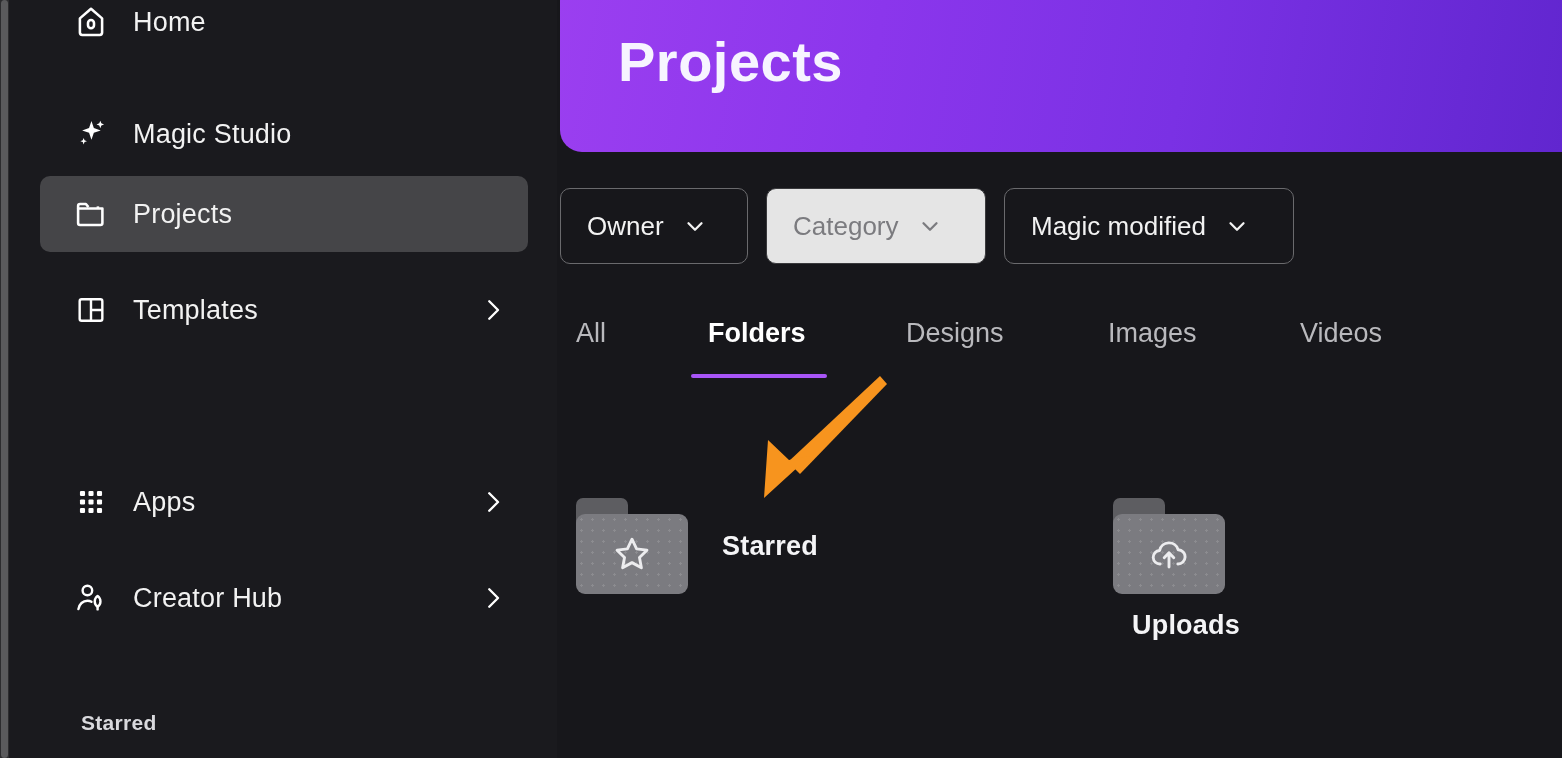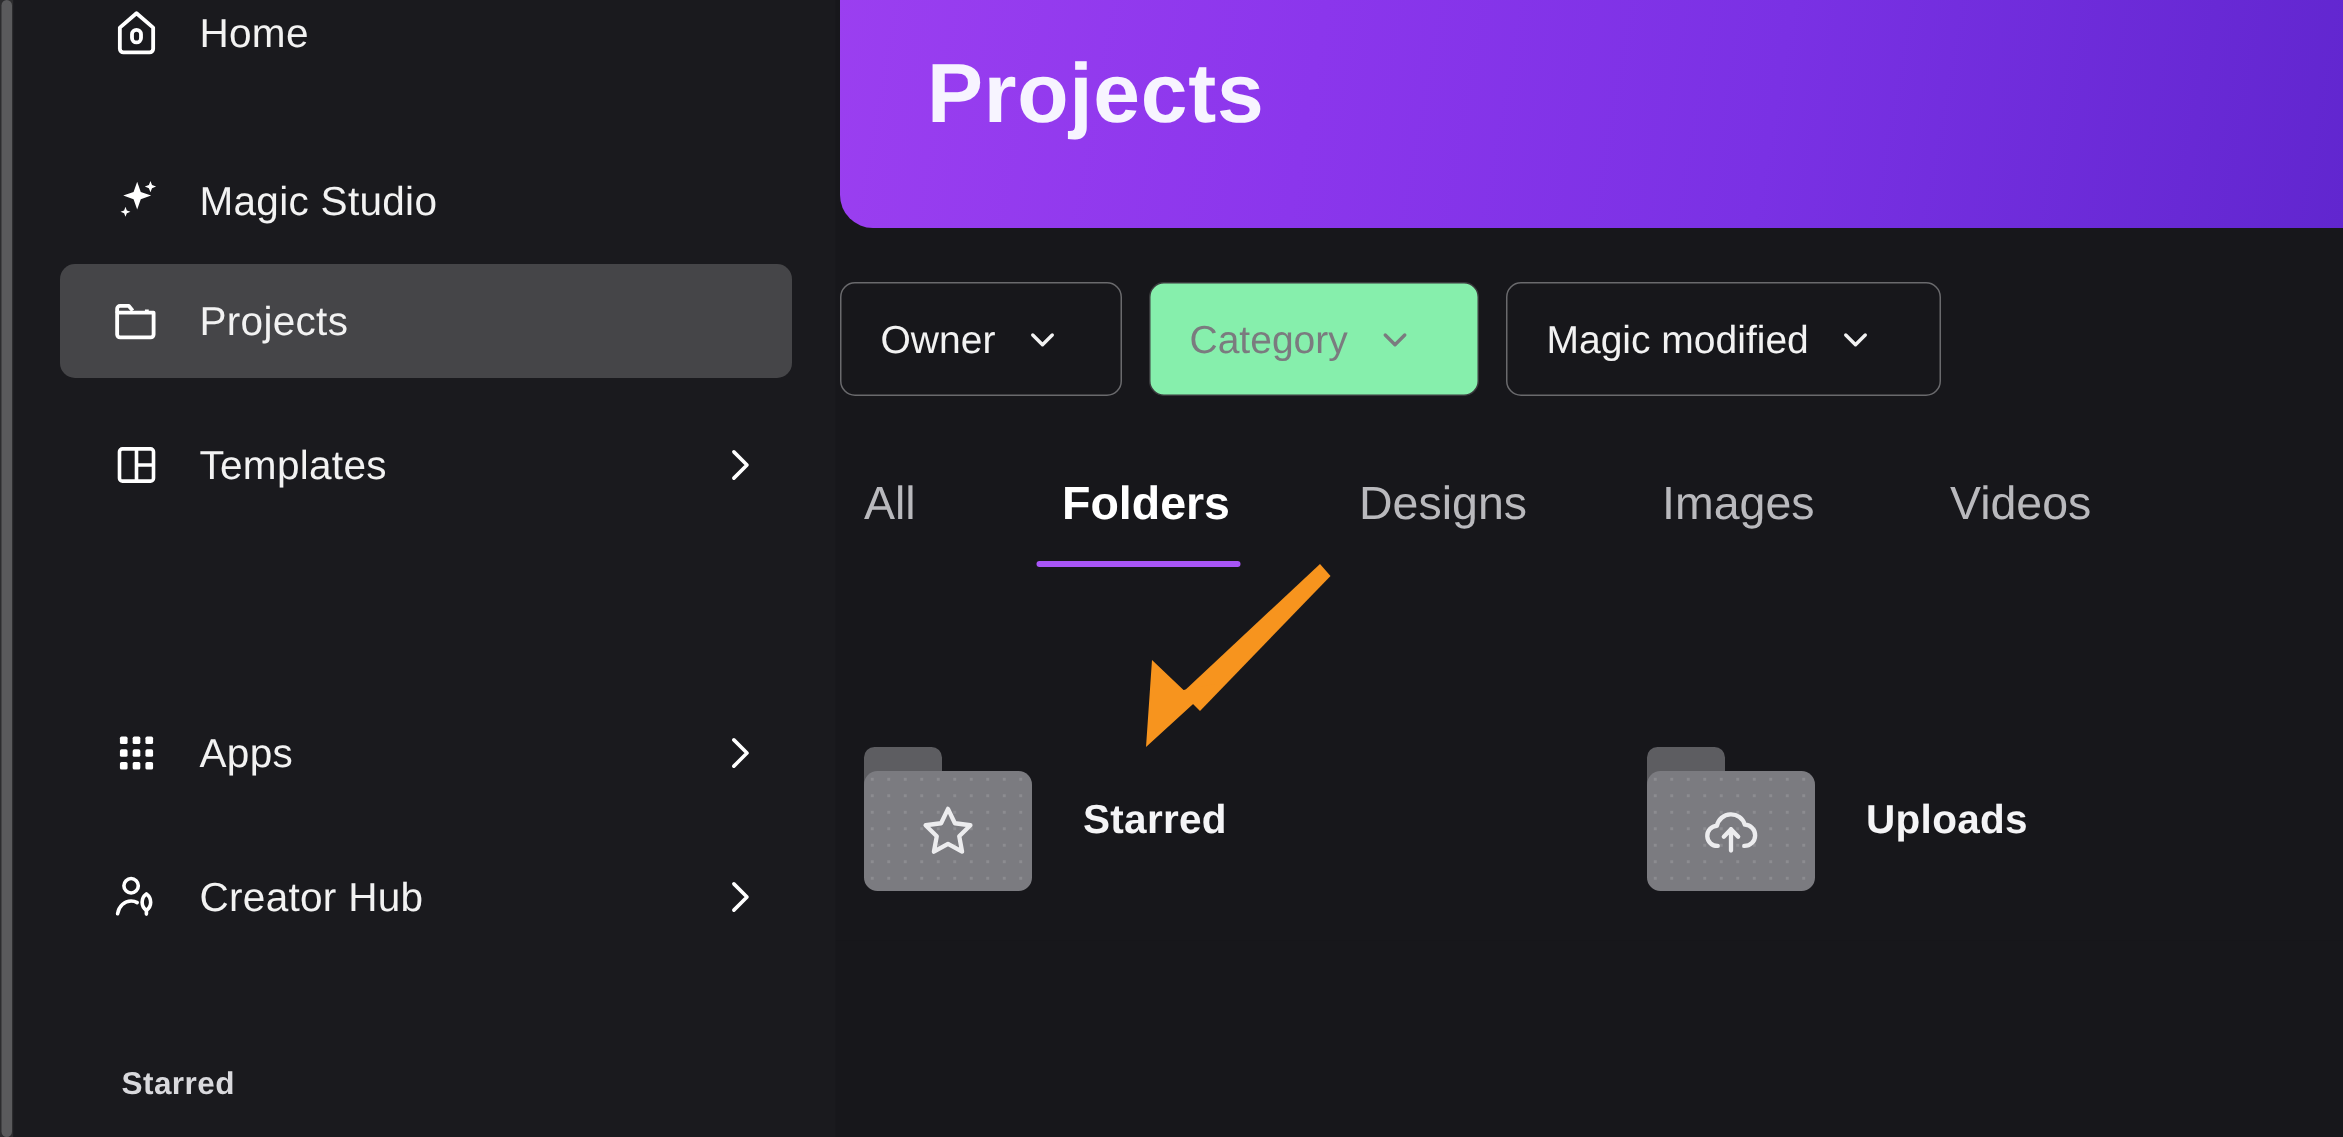--- a/index.html
+++ b/index.html
@@ -103,33 +103,33 @@
     border: 1px solid #6a6a6d;
     border-radius: 10px;
     display: flex; align-items: center;
     padding: 17px 26px;
     background: transparent;
     color: #f2f2f2;
     font-size: 26px;
     white-space: nowrap;
   }
   .chip.disabled {
-    background: #86efac;
+    background: #e5e5e5;
     border-color: #3a3a3d;
     color: #7b7b7f;
   }
   .chip .caret { margin-left: 18px; display: flex; align-items: center; }
 
   
   .tab {
     position: absolute;
     top: 318px;
     height: 42px;
     color: #b9b9bd;
-    font-size: 31px;
+    font-size: 27px;
     white-space: nowrap;
   }
   .tab.active { color: #ffffff; font-weight: bold; }
   .tab-underline {
     position: absolute;
     height: 4px;
     border-radius: 2px;
     background: #a855f7;
   }
 
@@ -322,21 +322,21 @@
       <div class="folder-tab-top"></div>
       <div class="folder-body">
         <svg width="46" height="46" viewBox="0 0 24 24" fill="none" stroke="#ececee" stroke-width="1.5" stroke-linejoin="round">
           <path d="M12 4.3l2.4 5 5.4.7-3.9 3.8 1 5.4-4.9-2.7-4.9 2.7 1-5.4L4.2 10l5.4-.7Z"></path>
         </svg>
       </div>
     </div>
     <div class="folder-name">Starred</div>
   </div>
 
-  <div class="folder-card" style="left:1098px; top:498px;">
+  <div class="folder-card" style="left:1098px; top:498px;flex-direction:column;">
     <div class="folder-icon">
       <div class="folder-tab-top"></div>
       <div class="folder-body">
         <svg width="46" height="46" viewBox="0 0 24 24" fill="none" stroke="#ececee" stroke-width="1.5" stroke-linecap="round" stroke-linejoin="round">
           <path d="M7.4 17.2a3.5 3.5 0 0 1-.3-7 5 5 0 0 1 9.7-.4 3.6 3.6 0 0 1-.2 7.4"></path>
           <path d="M12 11.4v7.4M12 11.4l-2.5 2.6M12 11.4l2.5 2.6"></path>
         </svg>
       </div>
     </div>
     <div class="folder-name">Uploads</div>

